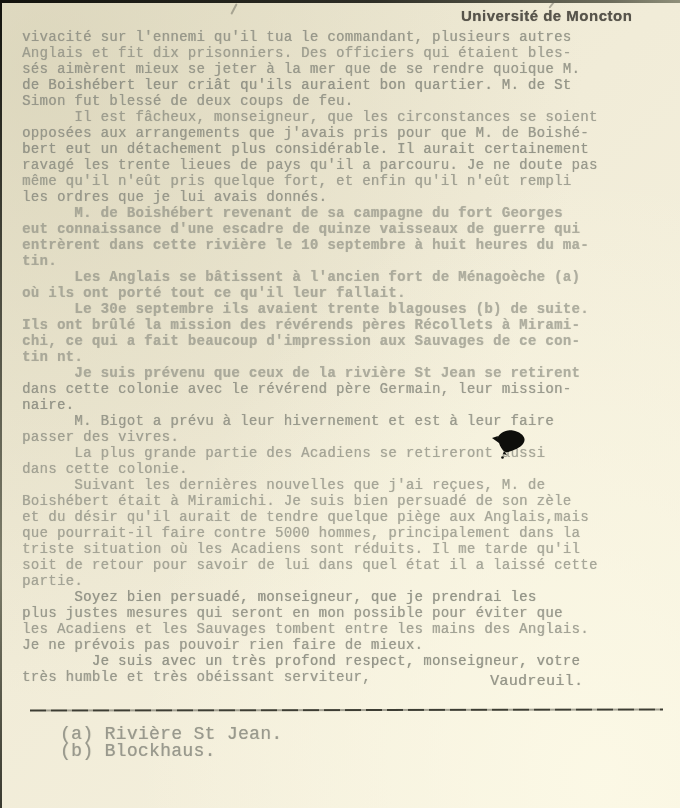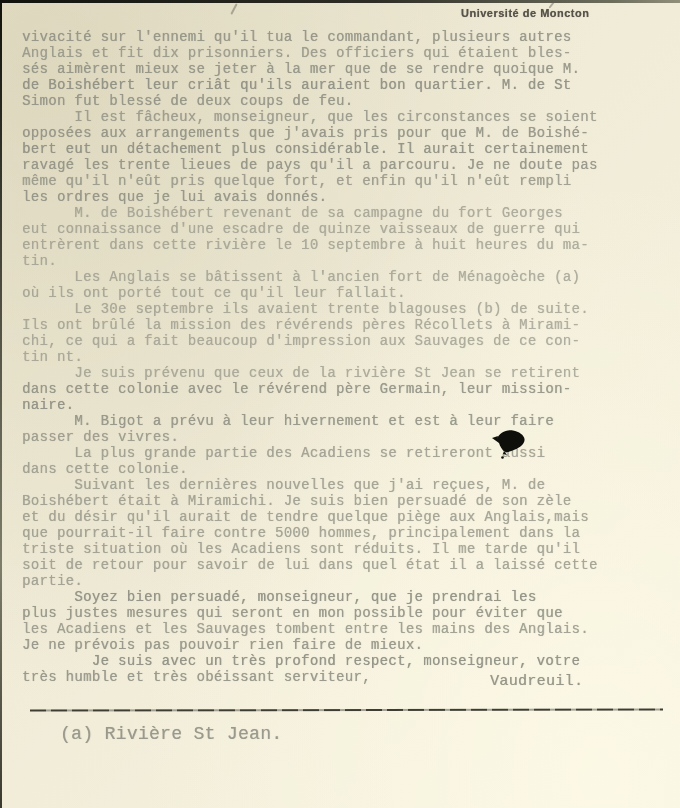--- a/index.html
+++ b/index.html
@@ -18,36 +18,36 @@
     position:absolute; top:0; left:0; width:100%; height:3px;
     background:linear-gradient(90deg,#12120d 0%, #2e2e26 55%, #6d6d5c 90%, #8f8f7a 100%);
   }
   .edge-left {
     position:absolute; top:0; left:0; width:2px; height:100%;
     background:linear-gradient(180deg,#12120d 0%, #4a4a3e 35%, #7d7d6a 70%, #3a3a30 100%);
   }
   .stamp {
     position:absolute; left:461px; top:7px;
     font-family:"Liberation Sans","DejaVu Sans",sans-serif;
-    font-weight:bold; font-size:11px; letter-spacing:.5px;
+    font-weight:bold; font-size:15px; letter-spacing:.5px;
     color:#57544b;
     text-shadow:0 0 .7px rgba(87,84,75,.8);
     white-space:nowrap;
   }
   .letter-body {
     position:absolute; left:22px; top:29px; width:645px;
     font-size:14px; line-height:16px; letter-spacing:.32px;
     color:#8e8f83;
     white-space:pre;
     text-shadow:.4px .4px .7px rgba(140,141,128,.75);
   }
   .line { height:16px; opacity:.88; }
   .line:nth-child(4n+2){ opacity:.8; }
   .line:nth-child(4n){ opacity:.93; }
-  .line:nth-child(n+12):nth-child(-n+22){ opacity:.68; }
+  .line:nth-child(n+12):nth-child(-n+22){ opacity:.68;font-weight:bold; }
   .line:nth-child(n+27):nth-child(-n+35){ opacity:.76; }
   .signature {
     position:absolute; left:490px; top:674px;
     font-size:15px; line-height:16px; letter-spacing:.32px;
     color:#85867a; white-space:pre;
     text-shadow:.4px .4px .7px rgba(140,141,128,.75);
     opacity:.85;
   }
   .foot-sep {
     position:absolute; left:30px; top:709px; width:633px; height:2px;
@@ -84,14 +84,14 @@
 
   <div class="signature">Vaudreuil.</div>
 
   <svg class="ink-blot" width="44" height="36" viewBox="0 0 44 36">
     <path d="M9,13 C11,7 18,3.5 25,4.5 C31,5.5 36,9 36.5,13 C37,17 33,21 27,23.5 C23,25 19,27 16.5,25.5 C14,24 12,20 11,17 L4,12 L10,10 Z" fill="#0e0e0b"></path>
     <path d="M16,25 L19,29 L15,28 Z" fill="#0e0e0b"></path>
     <circle cx="14.5" cy="31.5" r="1.3" fill="#0e0e0b"></circle>
   </svg>
 
   <div class="foot-sep"></div>
-  <div class="footnotes"><div class="fline">(a) Rivière St Jean.</div></div>
+  <div class="footnotes"><div class="fline">(a) Rivière St Jean.</div><div class="fline">(b) Blockhaus.</div></div>
 </div>
 
 </body></html>

